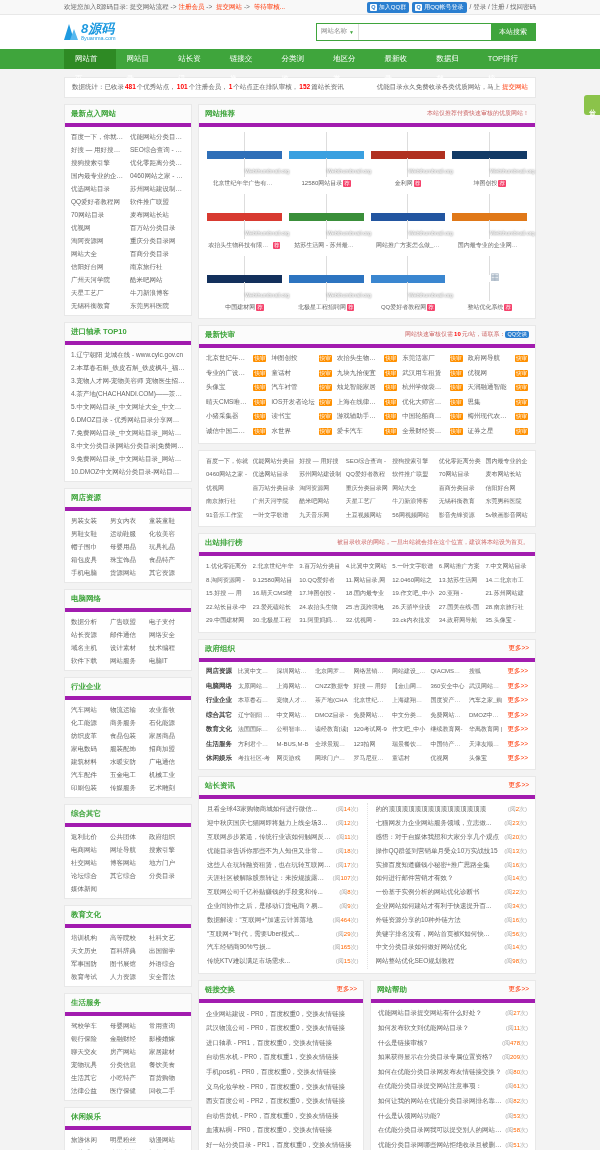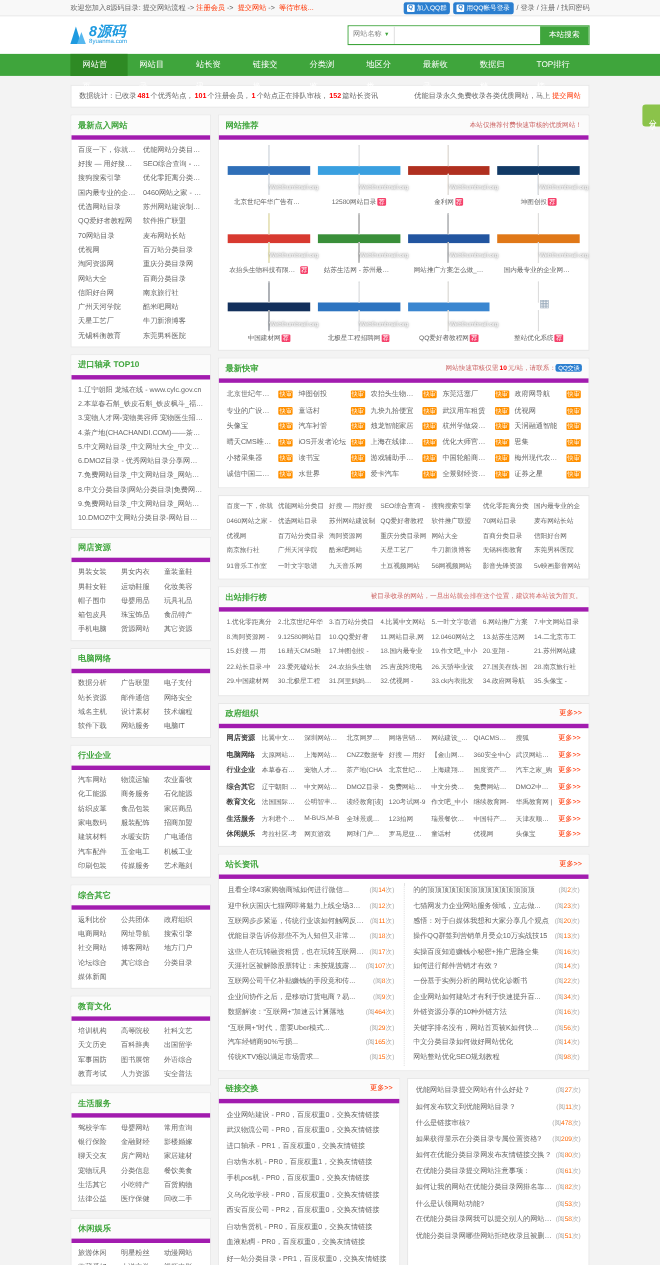--- a/index.html
+++ b/index.html
@@ -1036,20 +1036,24 @@
         <div class="panel">
           <div class="p-hd">
             <span class="p-title">链接交换</span>
             <a class="more">更多&gt;&gt;</a>
           </div>
           <div class="lx-list" data-repeat="exchange.items">
             
           <div class="dc"><a class="ell">企业网站建设 - PR0，百度权重0，交换友情链接</a></div><div class="dc"><a class="ell">武汉物流公司 - PR0，百度权重0，交换友情链接</a></div><div class="dc"><a class="ell">进口轴承 - PR1，百度权重0，交换友情链接</a></div><div class="dc"><a class="ell">自动售水机 - PR0，百度权重1，交换友情链接</a></div><div class="dc"><a class="ell">手机pos机 - PR0，百度权重0，交换友情链接</a></div><div class="dc"><a class="ell">义乌化妆学校 - PR0，百度权重0，交换友情链接</a></div><div class="dc"><a class="ell">西安百度公司 - PR2，百度权重0，交换友情链接</a></div><div class="dc"><a class="ell">自动售货机 - PR0，百度权重0，交换友情链接</a></div><div class="dc"><a class="ell">血液粘稠 - PR0，百度权重0，交换友情链接</a></div><div class="dc"><a class="ell">好一站分类目录 - PR1，百度权重0，交换友情链接</a></div></div>
         </div>
         <div class="panel">
+          <div class="p-hd">
+            <span class="p-title">网站帮助</span>
+            <a class="more">更多&gt;&gt;</a>
+          </div>
           <div class="help-list" data-repeat="help.items">
             
           <div class="dc">
               <a class="help-item">
                 <span class="t ell">优能网站目录提交网站有什么好处？</span>
                 <span class="cnt"><i>(阅</i><b>27</b><i>次)</i></span>
               </a>
             </div><div class="dc">
               <a class="help-item">
                 <span class="t ell">如何发布软文到优能网站目录？</span>

